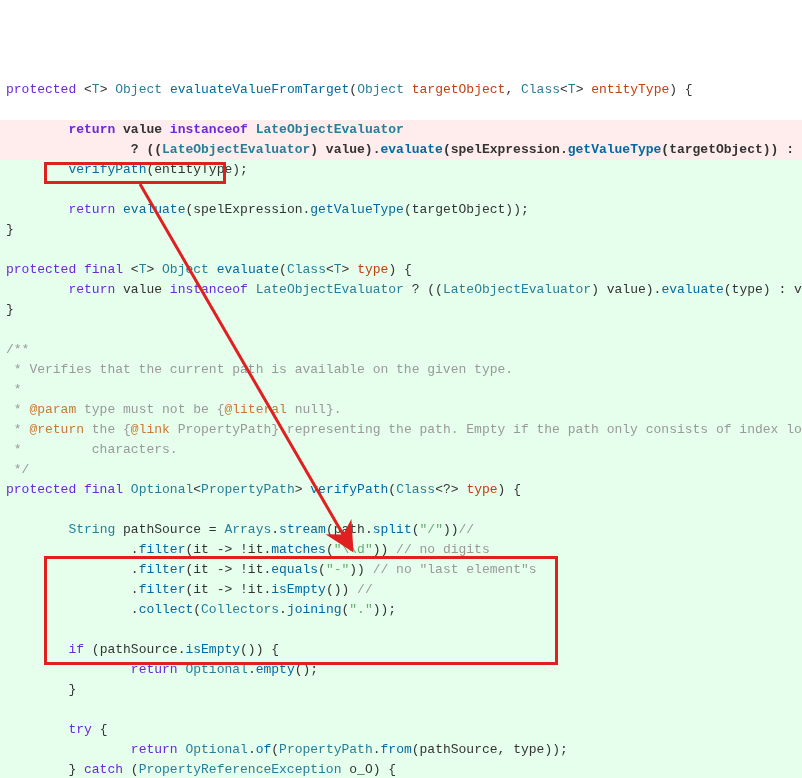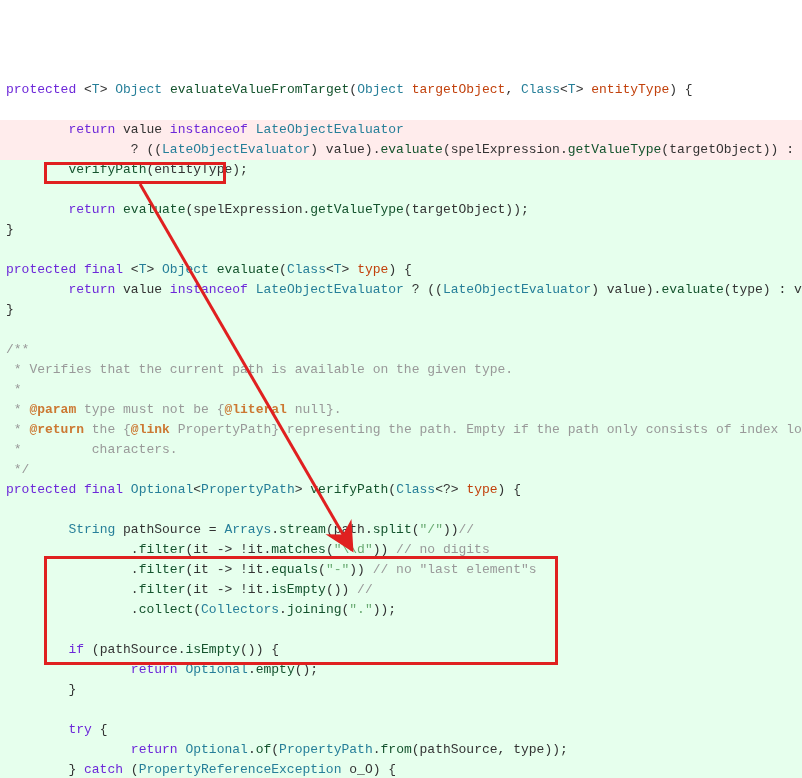--- a/index.html
+++ b/index.html
@@ -7,29 +7,29 @@
     font-family: Consolas, "Courier New", monospace;
     font-size: 13px;
     line-height: 20px;
     background: #fff;
     width: 802px;
     color: #333;
     white-space: pre;
   }
   .code { position: relative; }
   .line { padding: 0 6px; background: #fff; }
-  .removed { background: #ffecec; }
+  .removed { background: #ffecec; font-weight: bold; }
   .added { background: #e6ffed; }
   .kw { color: #6d28d9; }
   .type { color: #267f99; }
-  .method { color: #14532d; }
+  .method { color: #0369a1; }
   .str { color: #6aab73; }
   .param { color: #c2410c; }
   .comment { color: #999; }
-  .doctag { color: #cc7832; font-weight: bold; }
+  .doctag { color: #cc7832; font-weight: normal; }
   .box1, .box2 {
     position: absolute;
     border: 3px solid #e02020;
     pointer-events: none;
   }
   .box1 { left: 44px; top: 82px; width: 182px; height: 22px; }
   .box2 { left: 44px; top: 476px; width: 514px; height: 109px; }
   .arrow-svg {
     position: absolute;
     pointer-events: none;

